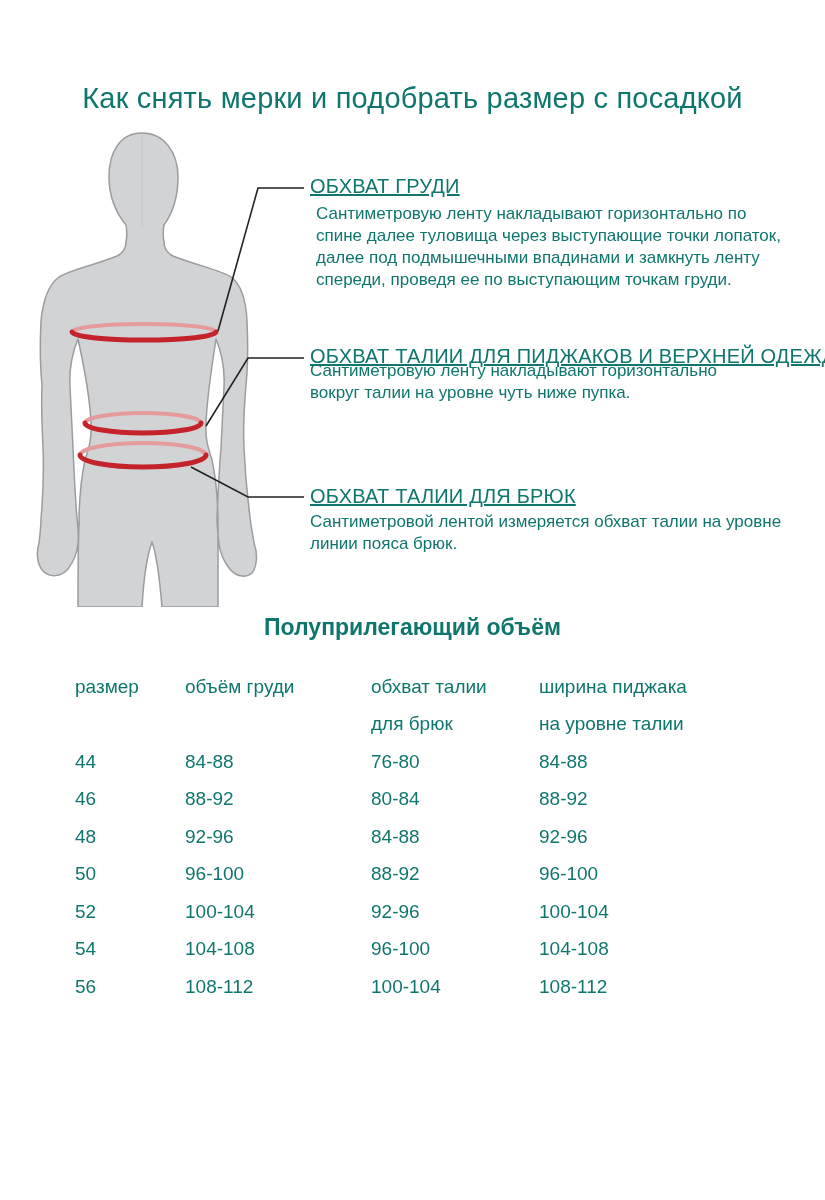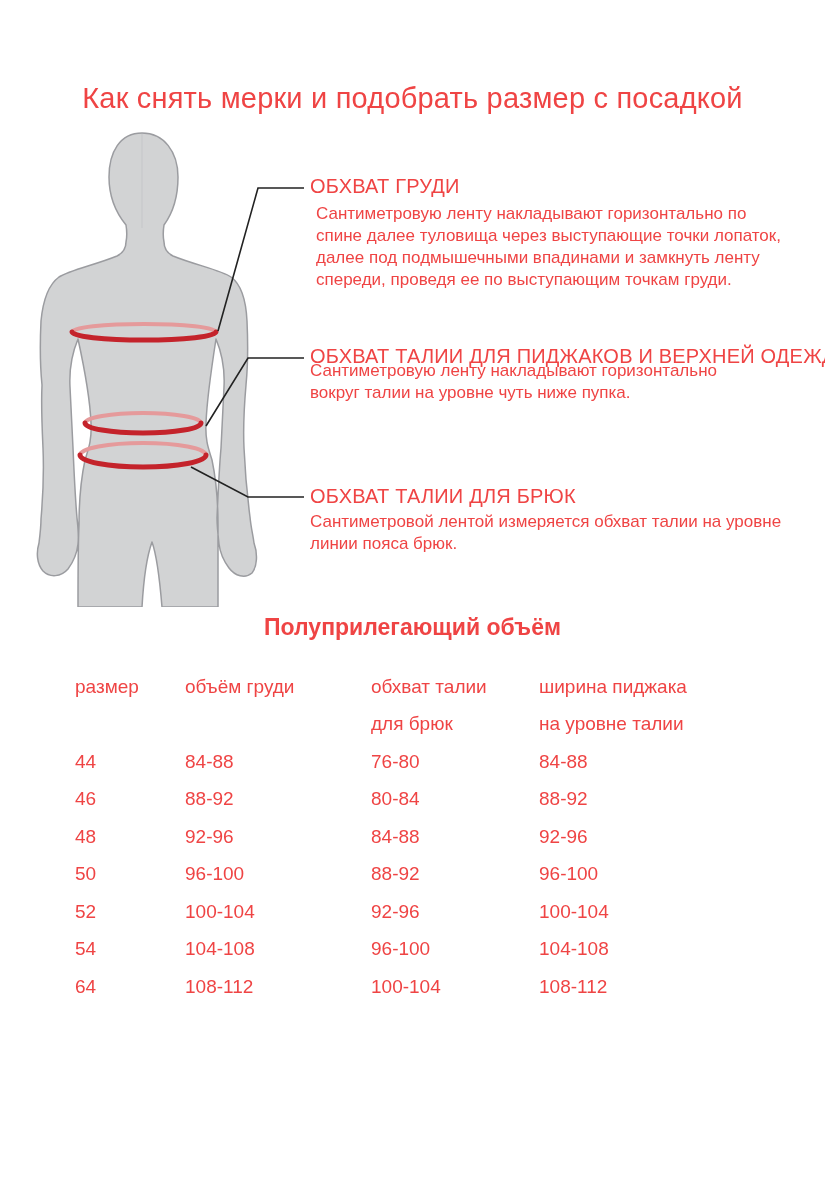--- a/index.html
+++ b/index.html
@@ -1,21 +1,21 @@
 <!DOCTYPE html>
 <html><head>
 <meta charset="utf-8">
 <style>
   html,body{margin:0;padding:0;background:#ffffff;}
   .canvas{position:relative;width:825px;height:1200px;background:#ffffff;overflow:hidden;
-          font-family:"Liberation Sans","DejaVu Sans",sans-serif;color:#ef4444;}
+          font-family:"Liberation Sans","DejaVu Sans",sans-serif;color:#0f766e;}
   .abs{position:absolute;}
   .page-title{left:0;top:82px;width:825px;text-align:center;font-size:29px;font-weight:400;
               letter-spacing:0.2px;white-space:nowrap;}
-  .sec-heading{font-size:20px;font-weight:400;white-space:nowrap;letter-spacing:0.2px;}
+  .sec-heading{font-size:20px;font-weight:400;white-space:nowrap;letter-spacing:0.2px;text-decoration:underline;}
   .sec-body{font-size:17px;line-height:22px;}
   .sec-body .line{white-space:nowrap;}
   .subtitle{left:0;top:614px;width:825px;text-align:center;font-size:23px;font-weight:700;}
   .size-table{left:75px;top:668px;width:685px;font-size:19px;}
   .trow{display:grid;grid-template-columns:110px 186px 168px 221px;height:37.5px;
         align-items:center;text-align:left;}
   svg{display:block;}
 </style>
 </head>
 <body>
@@ -162,21 +162,21 @@
           <div>92-96</div>
           <div>100-104</div>
         </div>
         <div class="trow">
           <div>54</div>
           <div>104-108</div>
           <div>96-100</div>
           <div>104-108</div>
         </div>
         <div class="trow">
-          <div>64</div>
+          <div>56</div>
           <div>108-112</div>
           <div>100-104</div>
           <div>108-112</div>
         </div>
       </div>
   </div>
 
 </div>
 
 </body></html>

